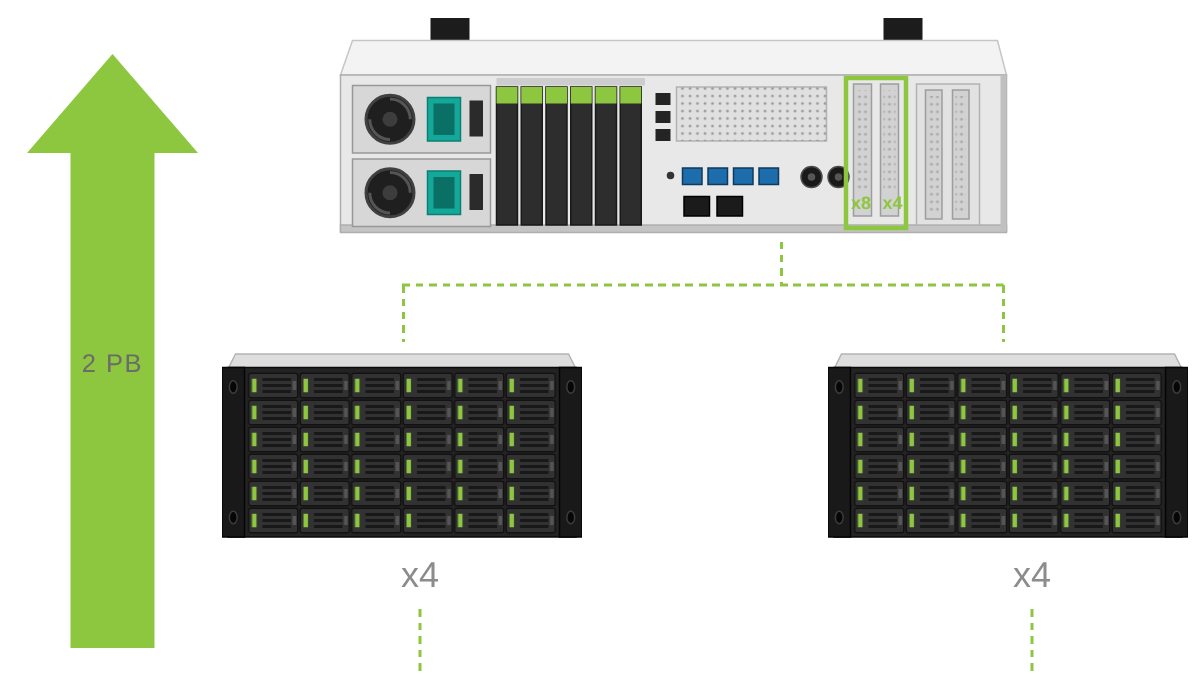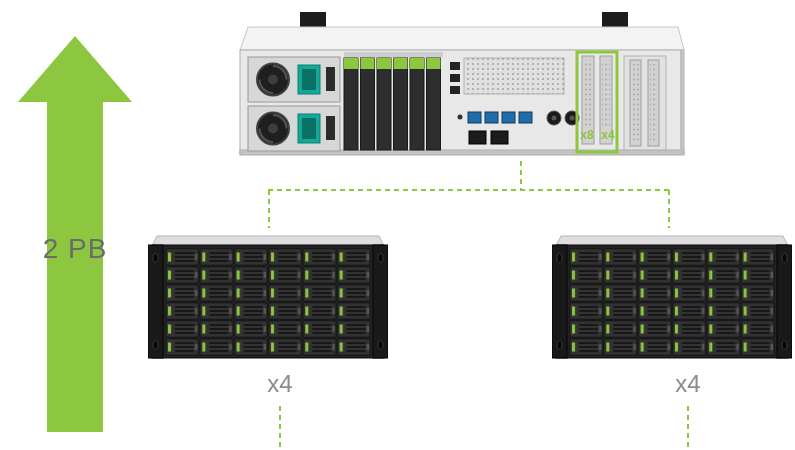--- a/index.html
+++ b/index.html
@@ -6,31 +6,31 @@
   .stage{position:relative;width:795px;height:450px;background:#ffffff;overflow:hidden;
          font-family:"Liberation Sans",sans-serif;}
 
   
   .arrow-head{position:absolute;left:18px;top:36px;width:0;height:0;
     border-left:57px solid transparent;border-right:57px solid transparent;
     border-bottom:66px solid var(--accent,#8dc63f);}
   .arrow-shaft{position:absolute;left:47px;top:100px;width:56px;height:332px;
     background:var(--accent,#8dc63f);}
   .capacity-label{position:absolute;left:18px;top:233px;width:114px;text-align:center;
-    font-size:28px;font-weight:400;color:var(--cap-color,#6b6b6b);letter-spacing:1px;}
+    font-size:17px;font-weight:400;color:var(--cap-color,#6b6b6b);letter-spacing:1px;}
 
   
   .dash{position:absolute;}
   .dash.v{width:2px;background:repeating-linear-gradient(to bottom,
       var(--accent,#8dc63f) 0 5px,transparent 5px 9px);}
   .dash.h{height:2px;background:repeating-linear-gradient(to right,
       var(--accent,#8dc63f) 0 5px,transparent 5px 9px);}
 
   
-  .nas{position:absolute;left:236px;top:12px;width:452px;height:150px;text-align:right;}
+  .nas{position:absolute;left:223px;top:12px;width:452px;height:150px;text-align:right;}
   .enclosure{position:absolute;width:240px;height:138px;}
 
   .count-label{position:absolute;width:90px;text-align:center;font-size:24px;
     color:var(--label-color,#8c8c8c);}
 
   .accent-fill{fill:var(--accent,#8dc63f);}
   .accent-stroke{stroke:var(--accent,#8dc63f);}
   .slot-label{font-family:"Liberation Sans",sans-serif;font-size:12px;font-weight:bold;
     fill:var(--accent,#8dc63f);}
 </style>

